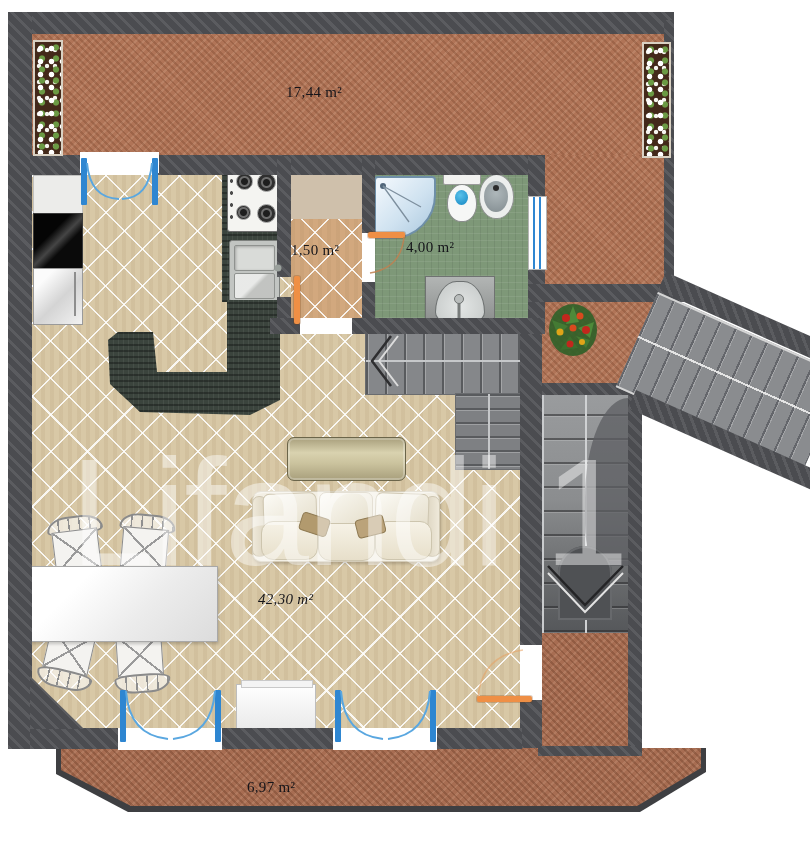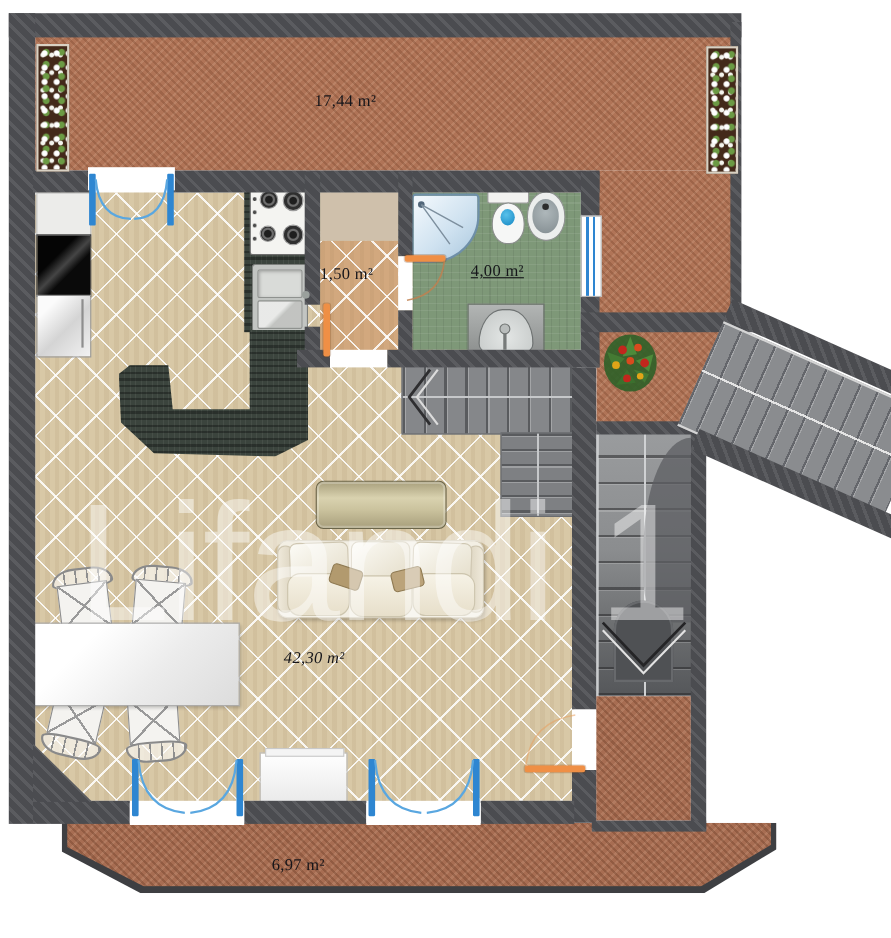--- a/index.html
+++ b/index.html
@@ -250,18 +250,18 @@
     <path d="M 383 186 L 421 207 M 383 186 L 409 222" stroke="#7d8f9e" stroke-width="1.3" fill="none"></path>
 
     <line x1="459" y1="318" x2="459" y2="301" stroke="#777b7a" stroke-width="3"></line>
     <circle cx="459" cy="299" r="4.5" fill="#b9bdbc" stroke="#6f7372" stroke-width="1"></circle>
 
     <circle cx="278" cy="268" r="3.5" fill="#9aa09c"></circle>
   </svg>
 
   <div class="label" style="left:286px;top:84px;">17,44 m²</div>
   <div class="label" style="left:291px;top:242px;">1,50 m²</div>
-  <div class="label" style="left:428px;top:239px;text-decoration:underline;">4,00 m²</div>
+  <div class="label" style="left:406px;top:239px;">4,00 m²</div>
   <div class="label" style="left:258px;top:591px;font-style:italic;">42,30 m²</div>
   <div class="label" style="left:247px;top:779px;">6,97 m²</div>
 
   <div class="wm" style="left:70px;top:436px;">Lifandi 1</div>
 </div>
 
 </body></html>

